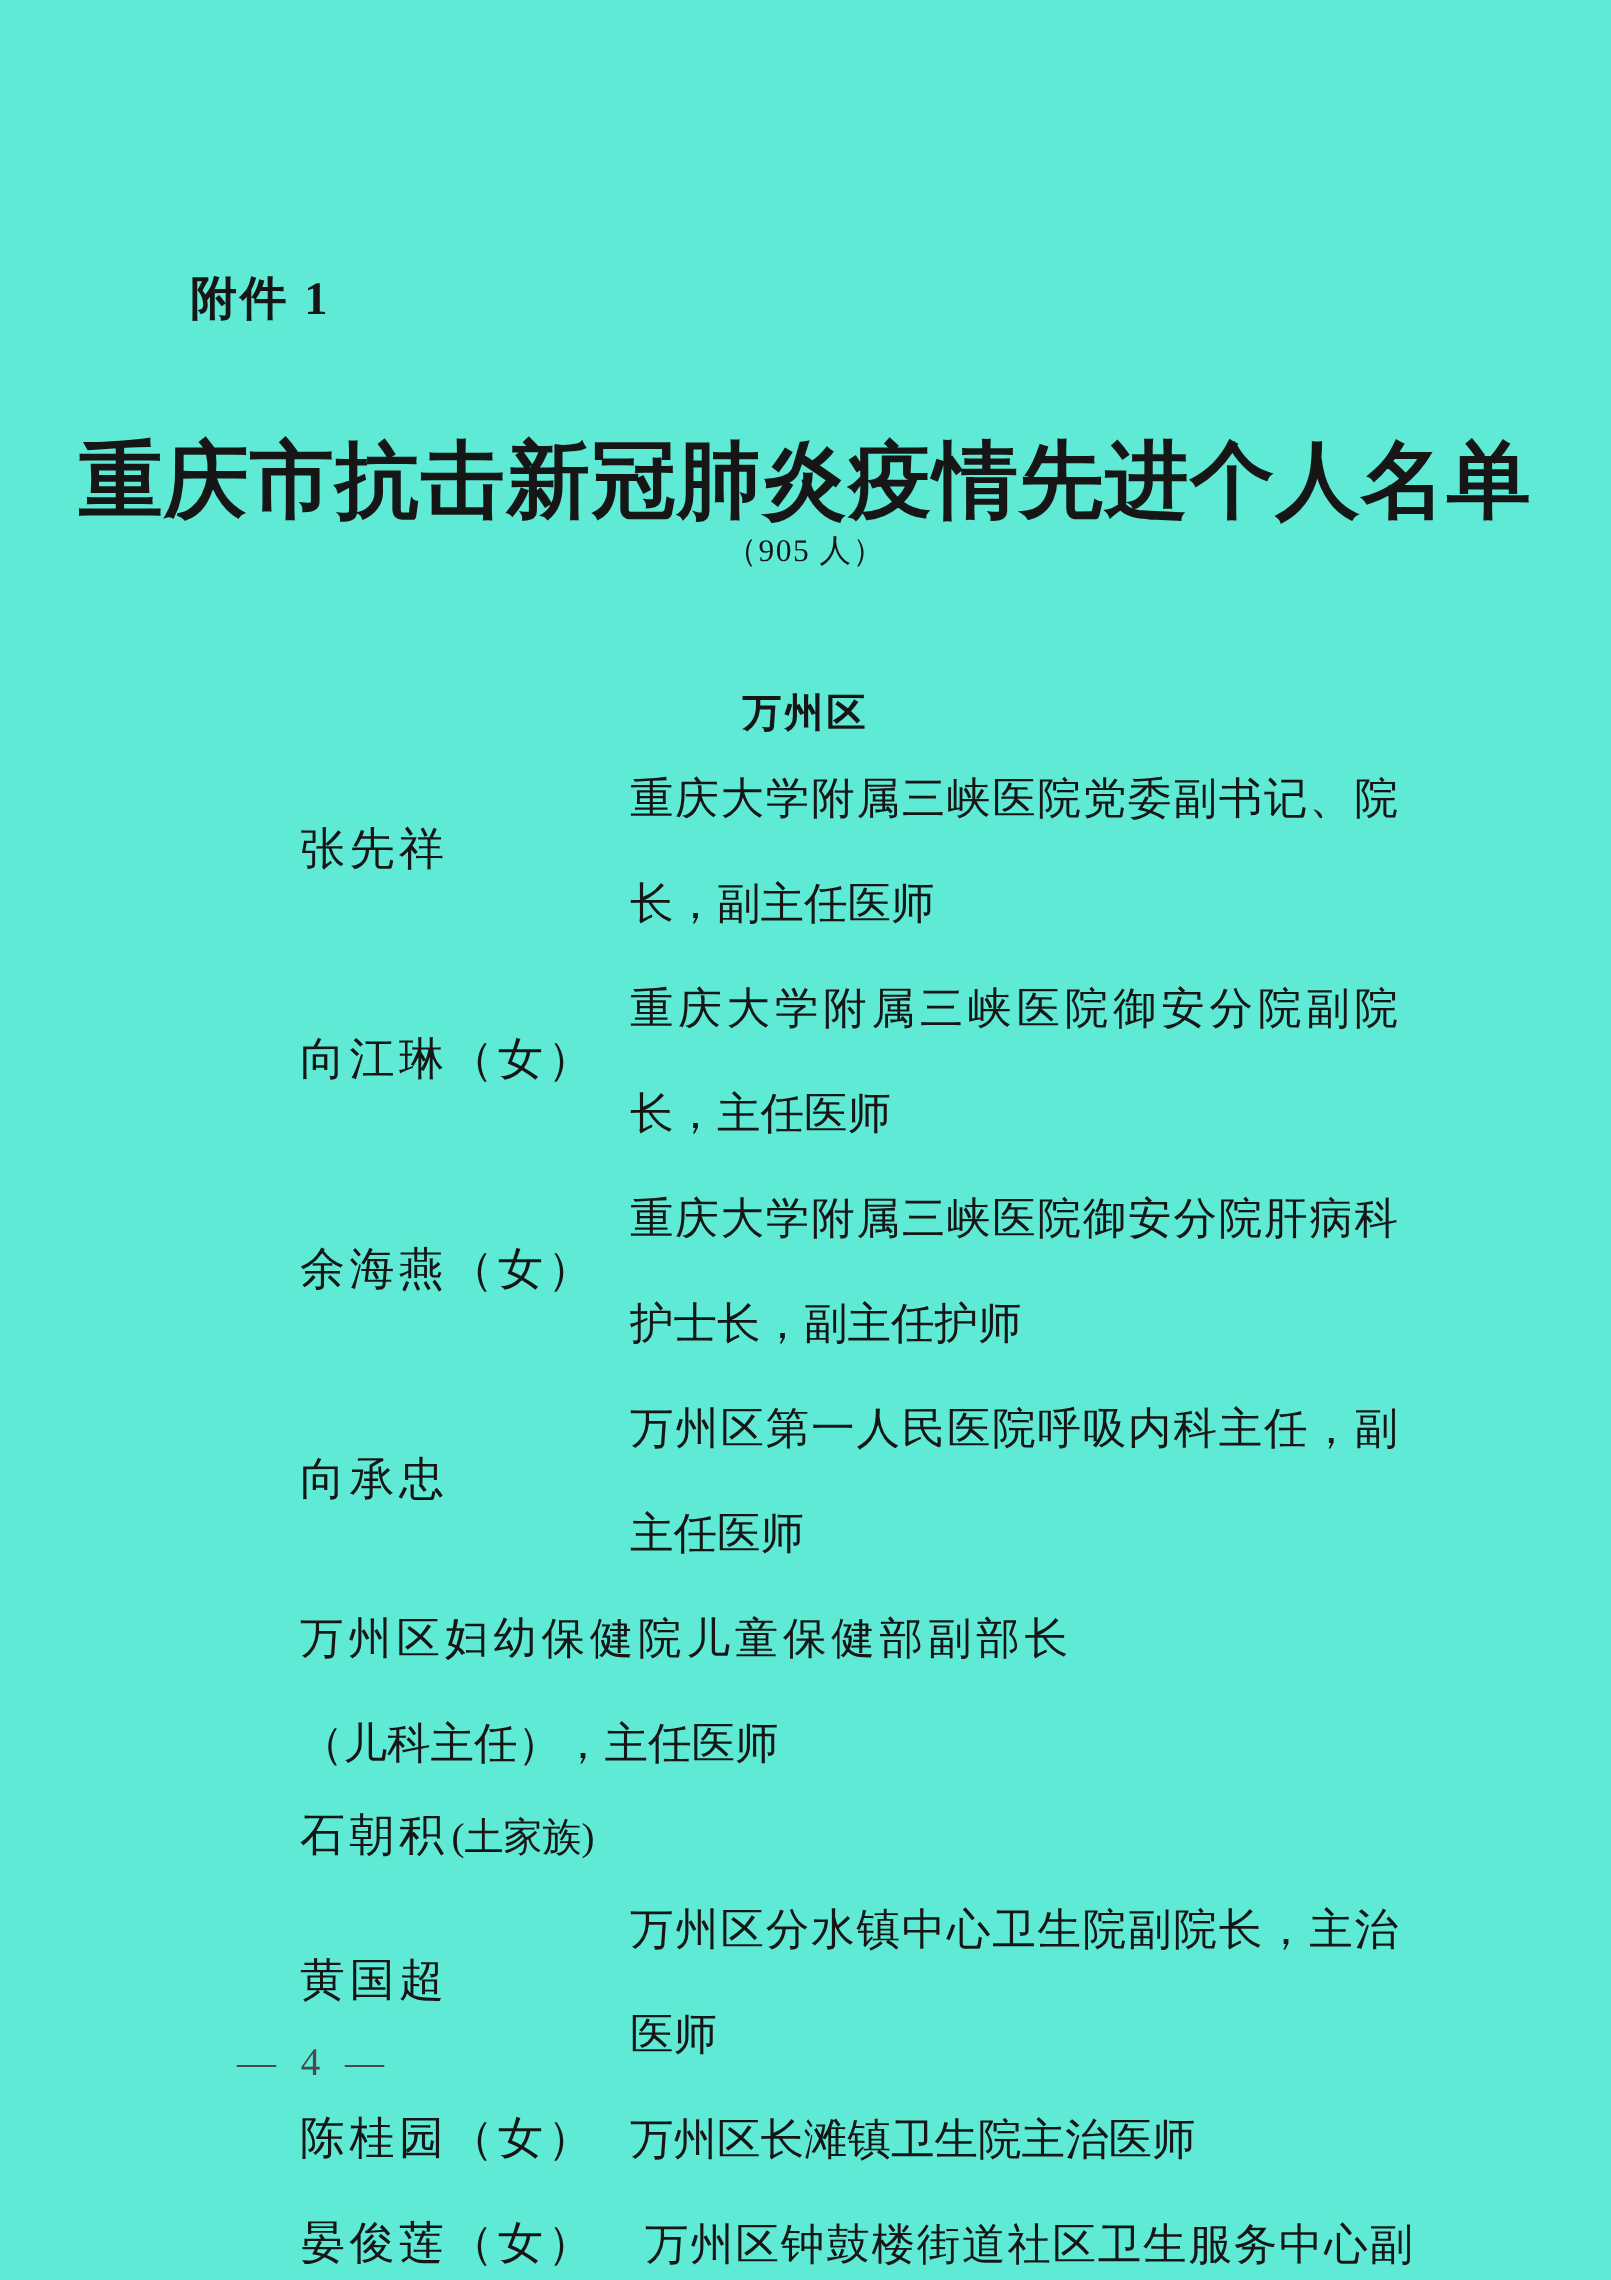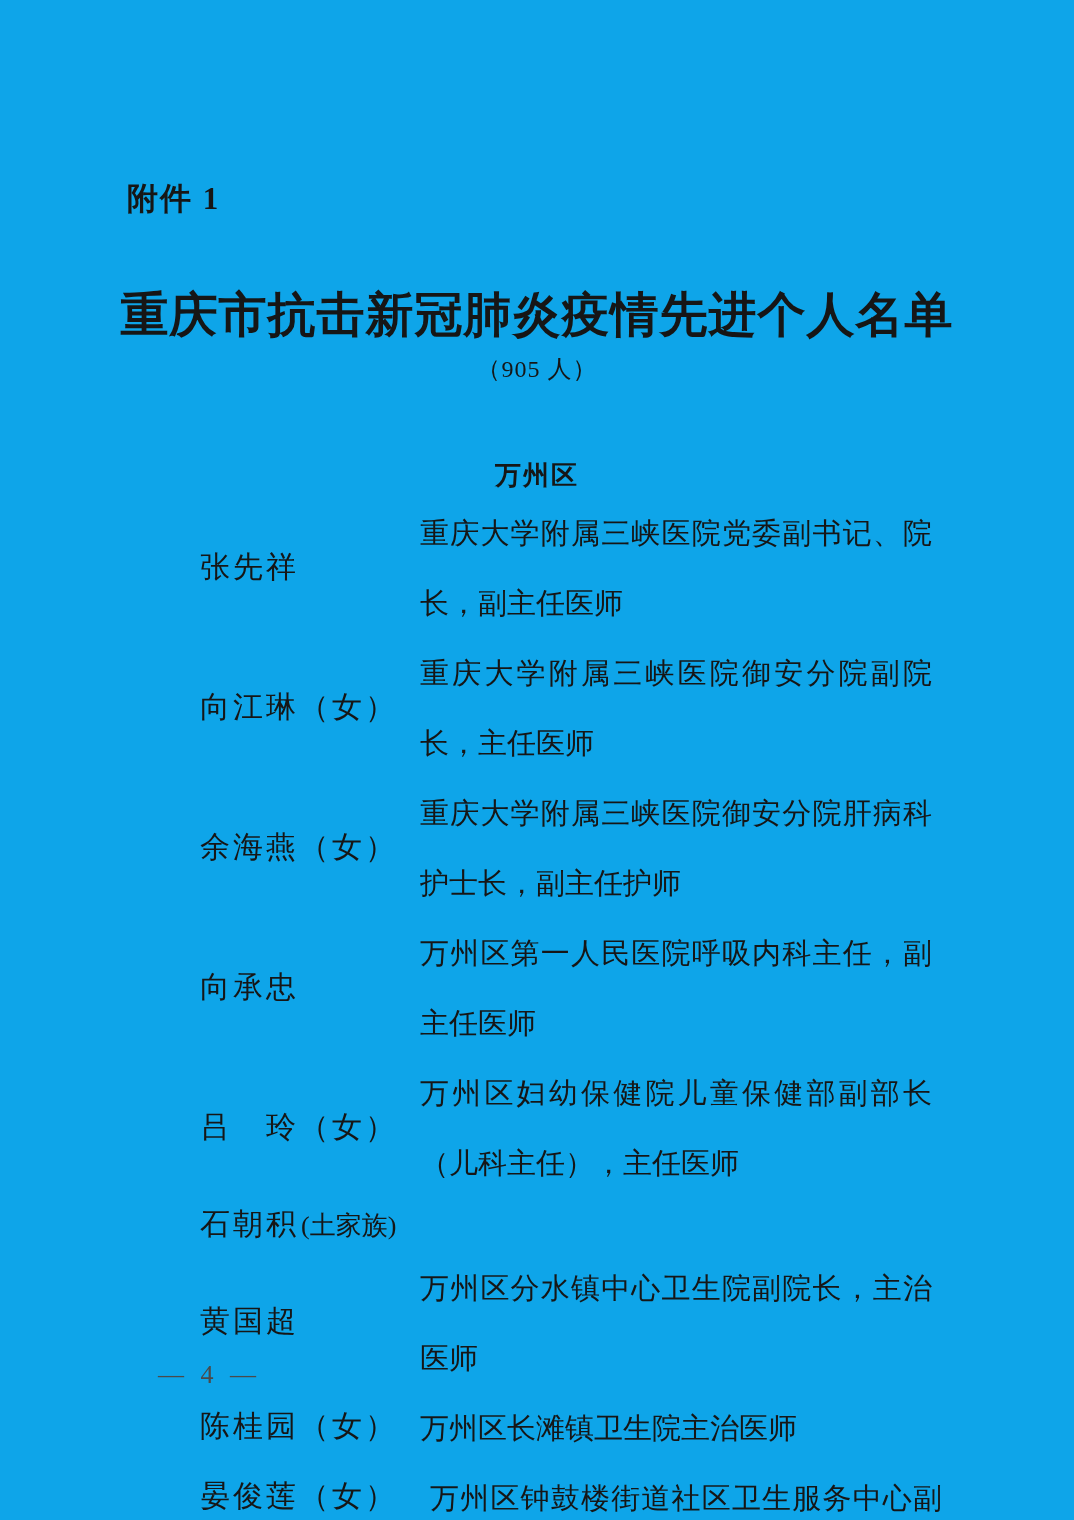--- a/index.html
+++ b/index.html
@@ -4,50 +4,50 @@
 <style>
   html, body {
     margin: 0;
     padding: 0;
     background: #ffffff;
   }
   .page {
     position: relative;
     width: 1074px;
     height: 1520px;
-    background: #0ea5e9;
+    background: #5eead4;
     color: #161616;
     font-family: "Liberation Serif", serif;
     overflow: hidden;
   }
   .attachment-label {
     position: absolute;
     left: 127px;
     top: 178px;
     font-size: 31px;
     font-weight: bold;
     letter-spacing: 2px;
   }
   .doc-title {
     position: absolute;
     left: 0;
     top: 283px;
     width: 100%;
     text-align: center;
-    font-size: 48px;
+    font-size: 56px;
     font-weight: bold;
     letter-spacing: 1px;
   }
   .doc-subtitle {
     position: absolute;
     left: 0;
     top: 353px;
     width: 100%;
     text-align: center;
-    font-size: 24px;
+    font-size: 21px;
     letter-spacing: 1px;
   }
   .section-heading {
     position: absolute;
     left: 0;
     top: 458px;
     width: 100%;
     text-align: center;
     font-size: 26px;
     font-weight: bold;
@@ -129,21 +129,20 @@
       <div class="name-cell"><span>余海燕（女）</span><span class="ethnic-note"></span></div>
       <div class="desc-cell">重庆大学附属三峡医院御安分院肝病科护士长，副主任护师</div>
     </div>
 
     <div class="entry">
       <div class="name-cell"><span>向承忠</span><span class="ethnic-note"></span></div>
       <div class="desc-cell">万州区第一人民医院呼吸内科主任，副主任医师</div>
     </div>
 
     <div class="entry">
-      <div class="name-cell"><span>吕　玲（女）</span><span class="ethnic-note"></span></div>
       <div class="desc-cell">万州区妇幼保健院儿童保健部副部长（儿科主任），主任医师</div>
     </div>
 
     <div class="entry">
       <div class="name-cell"><span>石朝积</span><span class="ethnic-note">(土家族)</span></div>
     </div>
 
     <div class="entry">
       <div class="name-cell"><span>黄国超</span><span class="ethnic-note"></span></div>
       <div class="desc-cell">万州区分水镇中心卫生院副院长，主治医师</div>

